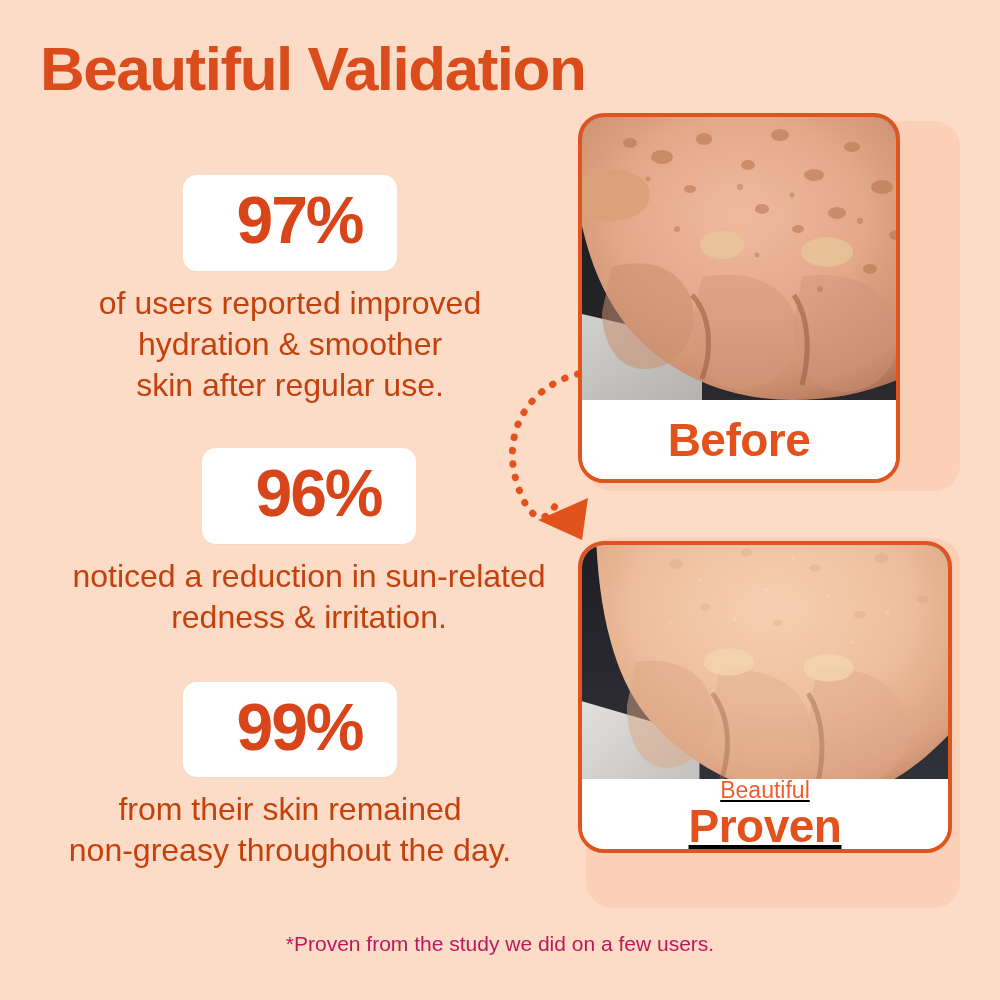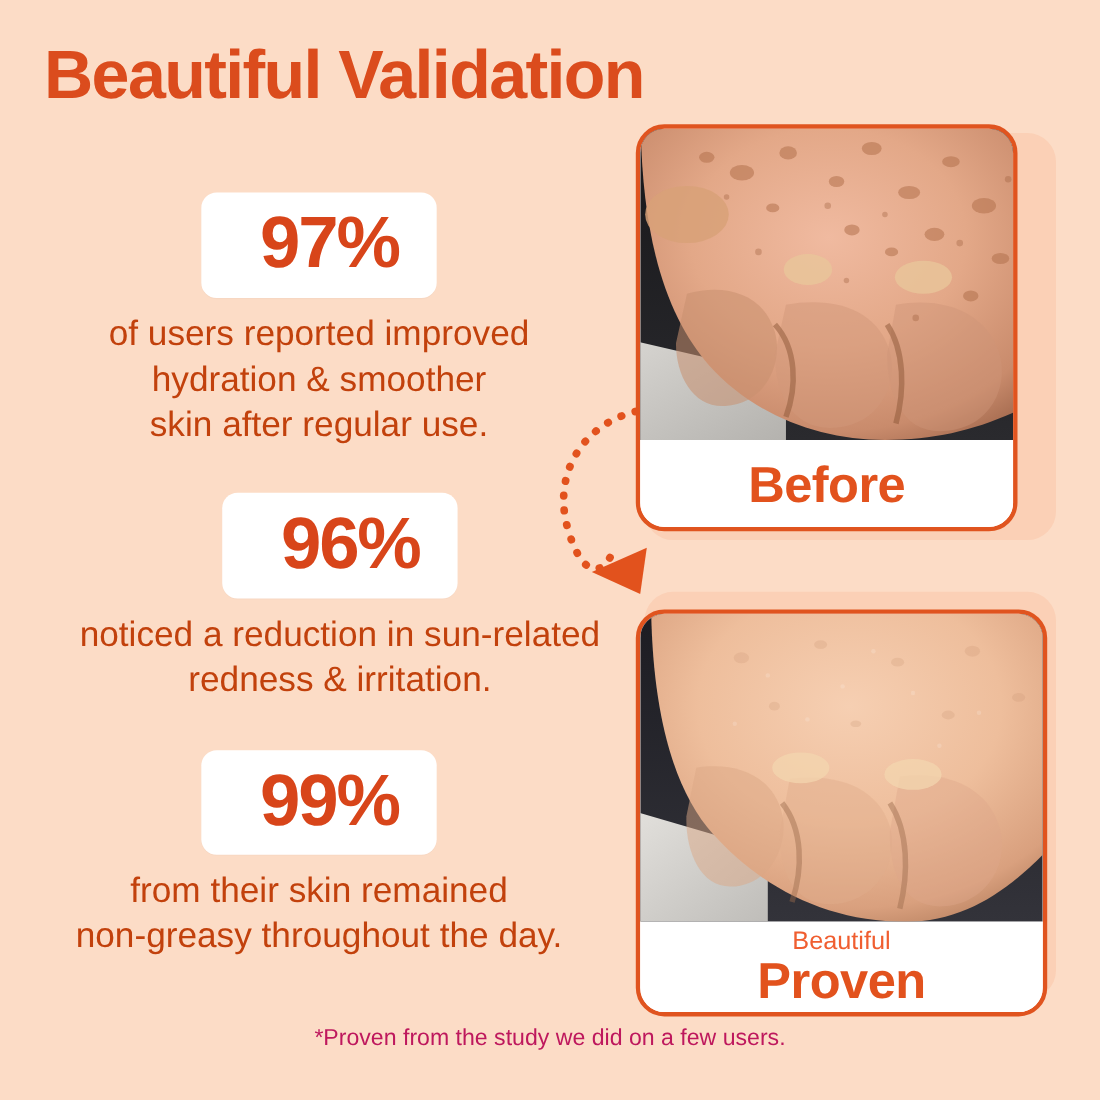--- a/index.html
+++ b/index.html
@@ -59,22 +59,22 @@
   
   .card {
     position:absolute;
     background:#FFFFFF;
     border:4px solid #E0541F;
     border-radius:26px;
     overflow:hidden;
     display:flex;
     flex-direction:column;
   }
-  .card-before { left:578px; top:113px; width:347px; height:370px; }
-  .card-after  { left:578px; top:554px; width:374px; height:370px; }
+  .card-before { left:578px; top:113px; width:322px; height:370px; }
+  .card-after  { left:578px; top:541px; width:374px; height:312px;text-decoration:underline; }
 
   .card-shadow {
     position:absolute;
     background:#FBD0B6;
     border-radius:26px;
     z-index:-1;
   }
   .shadow-before { left:586px; top:121px; width:374px; height:370px; }
   .shadow-after  { left:586px; top:538px; width:374px; height:370px; }
 

